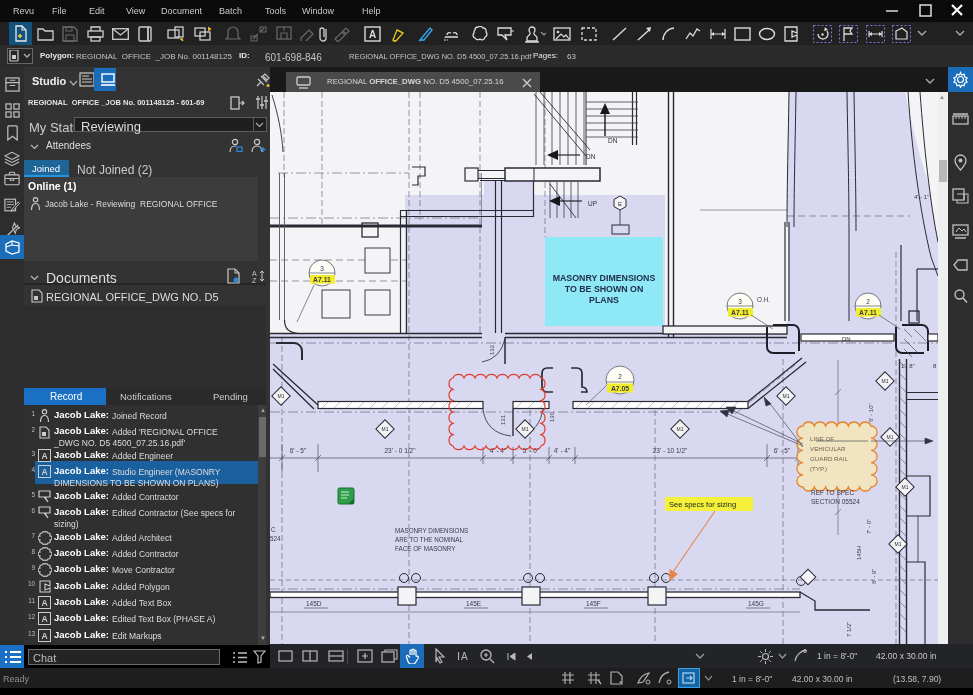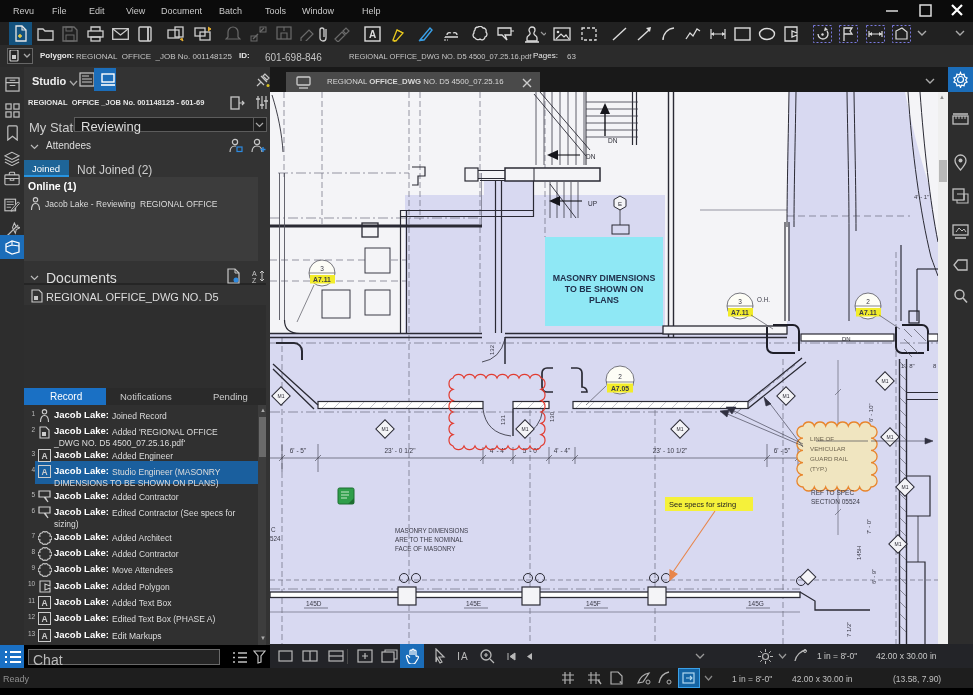--- a/index.html
+++ b/index.html
@@ -414,42 +414,42 @@
 <div class="jn" style="top:85px">Jacob Lake:</div>
       <div class="ja" style="top:86.5px">Added Contractor</div>
 <div class="jn" style="top:101px">Jacob Lake:</div>
       <div class="ja" style="top:102.5px">Edited Contractor (See specs for</div>
 <div class="ja" style="left:30px;top:113.5px">sizing)</div>
 <div class="jn" style="top:126px">Jacob Lake:</div>
       <div class="ja" style="top:127.5px">Added Architect</div>
 <div class="jn" style="top:142px">Jacob Lake:</div>
       <div class="ja" style="top:143.5px">Added Contractor</div>
 <div class="jn" style="top:158px">Jacob Lake:</div>
-      <div class="ja" style="top:159.5px">Move Attendees</div>
+      <div class="ja" style="top:159.5px">Move Contractor</div>
 <div class="jn" style="top:175px">Jacob Lake:</div>
       <div class="ja" style="top:176.5px">Added Polygon</div>
 <div class="jn" style="top:191px">Jacob Lake:</div>
       <div class="ja" style="top:192.5px">Added Text Box</div>
 <div class="jn" style="top:207px">Jacob Lake:</div>
       <div class="ja" style="top:208.5px">Edited Text Box (PHASE A)</div>
 <div class="jn" style="top:224px">Jacob Lake:</div>
       <div class="ja" style="top:225.5px">Edit Markups</div>
 <div class="abs" style="left:234px;top:0;width:12px;height:240px;background:#3d3d3d"></div>
 <div class="abs" style="left:236px;top:2px;color:#aaa;font-size:6px">▲</div>
 <div class="abs" style="left:236px;top:230px;color:#aaa;font-size:6px">▼</div>
 <div class="abs" style="left:235px;top:12px;width:10px;height:40px;background:#6a6a6a"></div>
 </div>
 
 <div class="abs" style="left:0px;top:578px;width:242px;height:0px"></div>
 <div class="abs" style="left:-24px;top:578px;width:24px;height:24px;background:#1a70c4"></div>
 <svg class="abs" style="left:-20px;top:583px" width="18" height="14" viewBox="0 0 18 14">
       <path d="M1 2h2M1 7h2M1 12h2M6 2h11M6 7h11M6 12h11" stroke="#fff" stroke-width="1.8"></path>
     </svg>
 <div class="abs" style="left:4px;top:582px;width:192px;height:16px;background:#242424;border:1px solid #6a6a6a"></div>
-<span class="abs" style="left:9px;top:585px;color:#bbb;font-size:14px">Chat</span>
+<span class="abs" style="left:9px;top:585px;color:#bbb;font-size:11px">Chat</span>
 <svg class="abs" style="left:208px;top:584px" width="16" height="13" viewBox="0 0 16 13">
       <path d="M1 2h2M1 6.5h2M1 11h2M6 2h9M6 6.5h9M6 11h9" stroke="#c0c0c0" stroke-width="1.6"></path>
     </svg>
 <svg class="abs" style="left:229px;top:583px" width="13" height="14" viewBox="0 0 13 14">
       <path d="M1 1h11L8 6v6l-3 1V6z" fill="none" stroke="#c0c0c0" stroke-width="1.2"></path>
     </svg>
 </div>
 <div class="abs" id="tabbar">
 <div class="abs" style="left:16px;top:5px;width:254px;height:20px;background:#4a4a4a"></div>
 <svg class="abs" style="left:26px;top:9px" width="15" height="13" viewBox="0 0 15 13">

